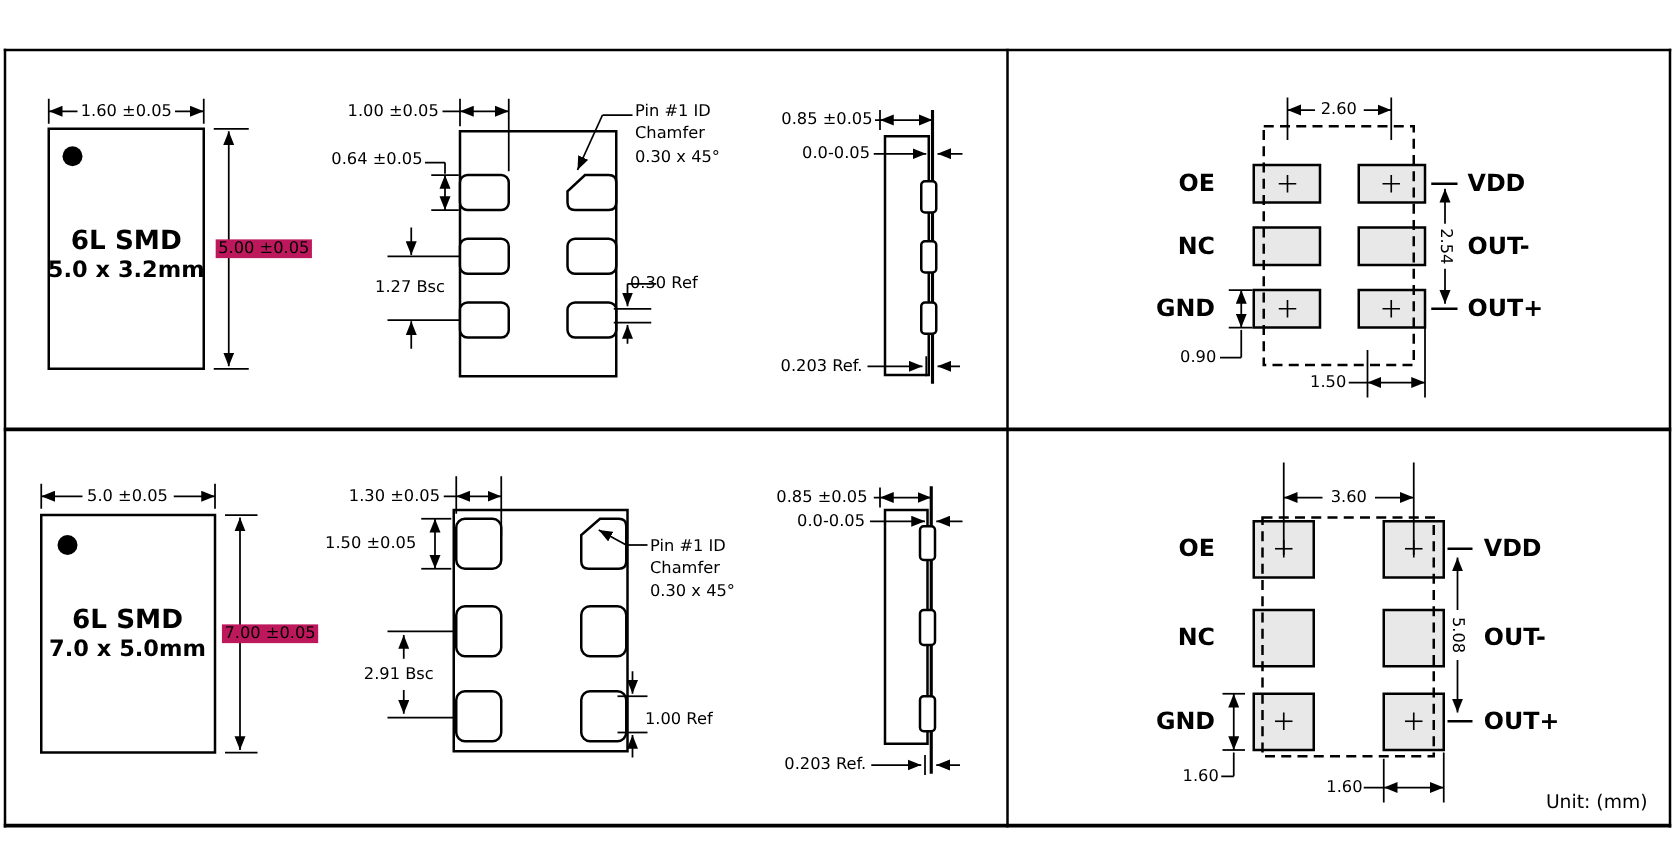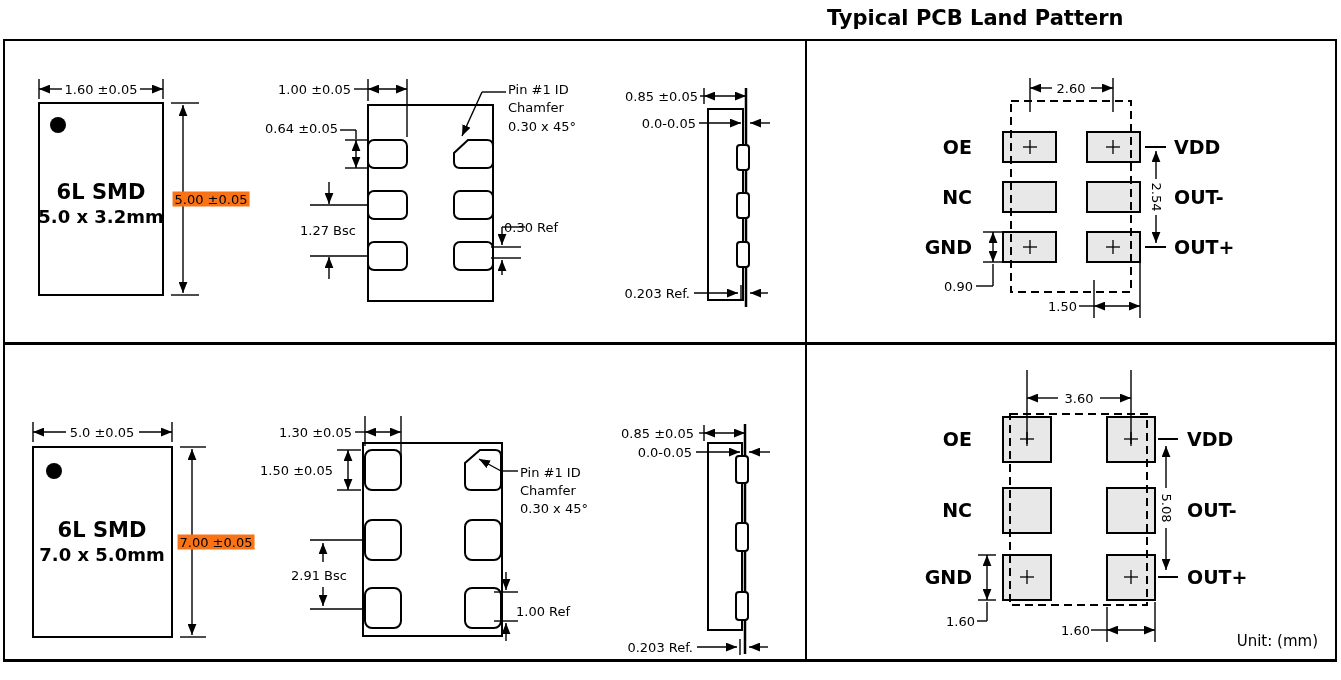--- a/index.html
+++ b/index.html
@@ -6,21 +6,21 @@
   .page{position:relative;width:1341px;height:680px;background:#fff;font-family:"DejaVu Sans",sans-serif;color:#000;overflow:hidden}
   .title{position:absolute;font:bold 21px "DejaVu Sans",sans-serif;white-space:nowrap}
   .bline{position:absolute;background:#000}
   .cell{position:absolute}
   .cell svg{position:absolute;left:0;top:0}
   .dim{position:absolute;font:13px "DejaVu Sans",sans-serif;white-space:nowrap;line-height:15px}
   .cc{transform:translate(-50%,-50%)}
   .lc{transform:translateY(-50%)}
   .rc{transform:translate(-100%,-50%)}
   .rot{transform:translate(-50%,-50%) rotate(90deg)}
-  .wbg{background:#f97316;padding:0 2px}
+  .wbg{background:#be185d;padding:0 2px}
   .pkg1{font:bold 21px "DejaVu Sans",sans-serif}
   .pkg2{font:bold 18px "DejaVu Sans",sans-serif}
   .port{font:bold 19px "DejaVu Sans",sans-serif}
   .unit{font:15px "DejaVu Sans",sans-serif}
   .ln{stroke:#000;stroke-width:2;fill:none}
   .thin{stroke:#000;stroke-width:1.4;fill:none}
   .pad{fill:#fff;stroke:#000;stroke-width:2}
   .gpad{fill:#e8e8e8;stroke:#000;stroke-width:2}
   .dash{stroke:#000;stroke-width:2;fill:none;stroke-dasharray:8 5}
   .cross{stroke:#000;stroke-width:1.3;fill:none}
@@ -31,21 +31,20 @@
 <div class="page">
 
   <svg width="0" height="0">
     <defs>
       <marker id="arr" viewBox="0 0 10 8" refX="10" refY="4" markerWidth="11" markerHeight="9" markerUnits="userSpaceOnUse" orient="auto-start-reverse">
         <path d="M0,0 L10,4 L0,8 Z" fill="#000"></path>
       </marker>
     </defs>
   </svg>
 
-  <div class="title" style="left:827px;top:6px">Typical PCB Land Pattern</div>
 
   
   <div class="bline" style="left:3px;top:39px;width:1334px;height:2px"></div>
   <div class="bline" style="left:3px;top:659px;width:1334px;height:3px"></div>
   <div class="bline" style="left:3px;top:39px;width:2px;height:623px"></div>
   <div class="bline" style="left:1335px;top:39px;width:2px;height:623px"></div>
   <div class="bline" style="left:805px;top:39px;width:2px;height:623px"></div>
   <div class="bline" style="left:3px;top:342px;width:1334px;height:3px"></div>
 
   
@@ -177,21 +176,21 @@
     <span class="dim rc port" style="left:166px;top:206px">GND</span>
     <span class="dim lc port" style="left:368px;top:106px">VDD</span>
     <span class="dim lc port" style="left:368px;top:156px">OUT-</span>
     <span class="dim lc port" style="left:368px;top:206px">OUT+</span>
     <span class="dim rot" style="left:350px;top:156px">2.54</span>
     <span class="dim rc" style="left:167px;top:245px">0.90</span>
     <span class="dim rc" style="left:271px;top:265px">1.50</span>
   </div>
 
   
-  <div class="cell" style="left:4px;top:364px;width:801px;height:228px">
+  <div class="cell" style="left:4px;top:329px;width:801px;height:228px">
     <svg width="801" height="314">
       <g>
         <rect class="ln" x="29" y="83" width="139" height="190"></rect>
         <circle cx="50" cy="107" r="8" fill="#000"></circle>
         <line class="thin" x1="29" y1="58" x2="29" y2="78"></line>
         <line class="thin" x1="168" y1="58" x2="168" y2="78"></line>
         <line class="thin" x1="29" y1="68" x2="62" y2="68" marker-start="url(#arr)"></line>
         <line class="thin" x1="135" y1="68" x2="168" y2="68" marker-end="url(#arr)"></line>
         <line class="thin" x1="176" y1="83" x2="202" y2="83"></line>
         <line class="thin" x1="176" y1="273" x2="202" y2="273"></line>

